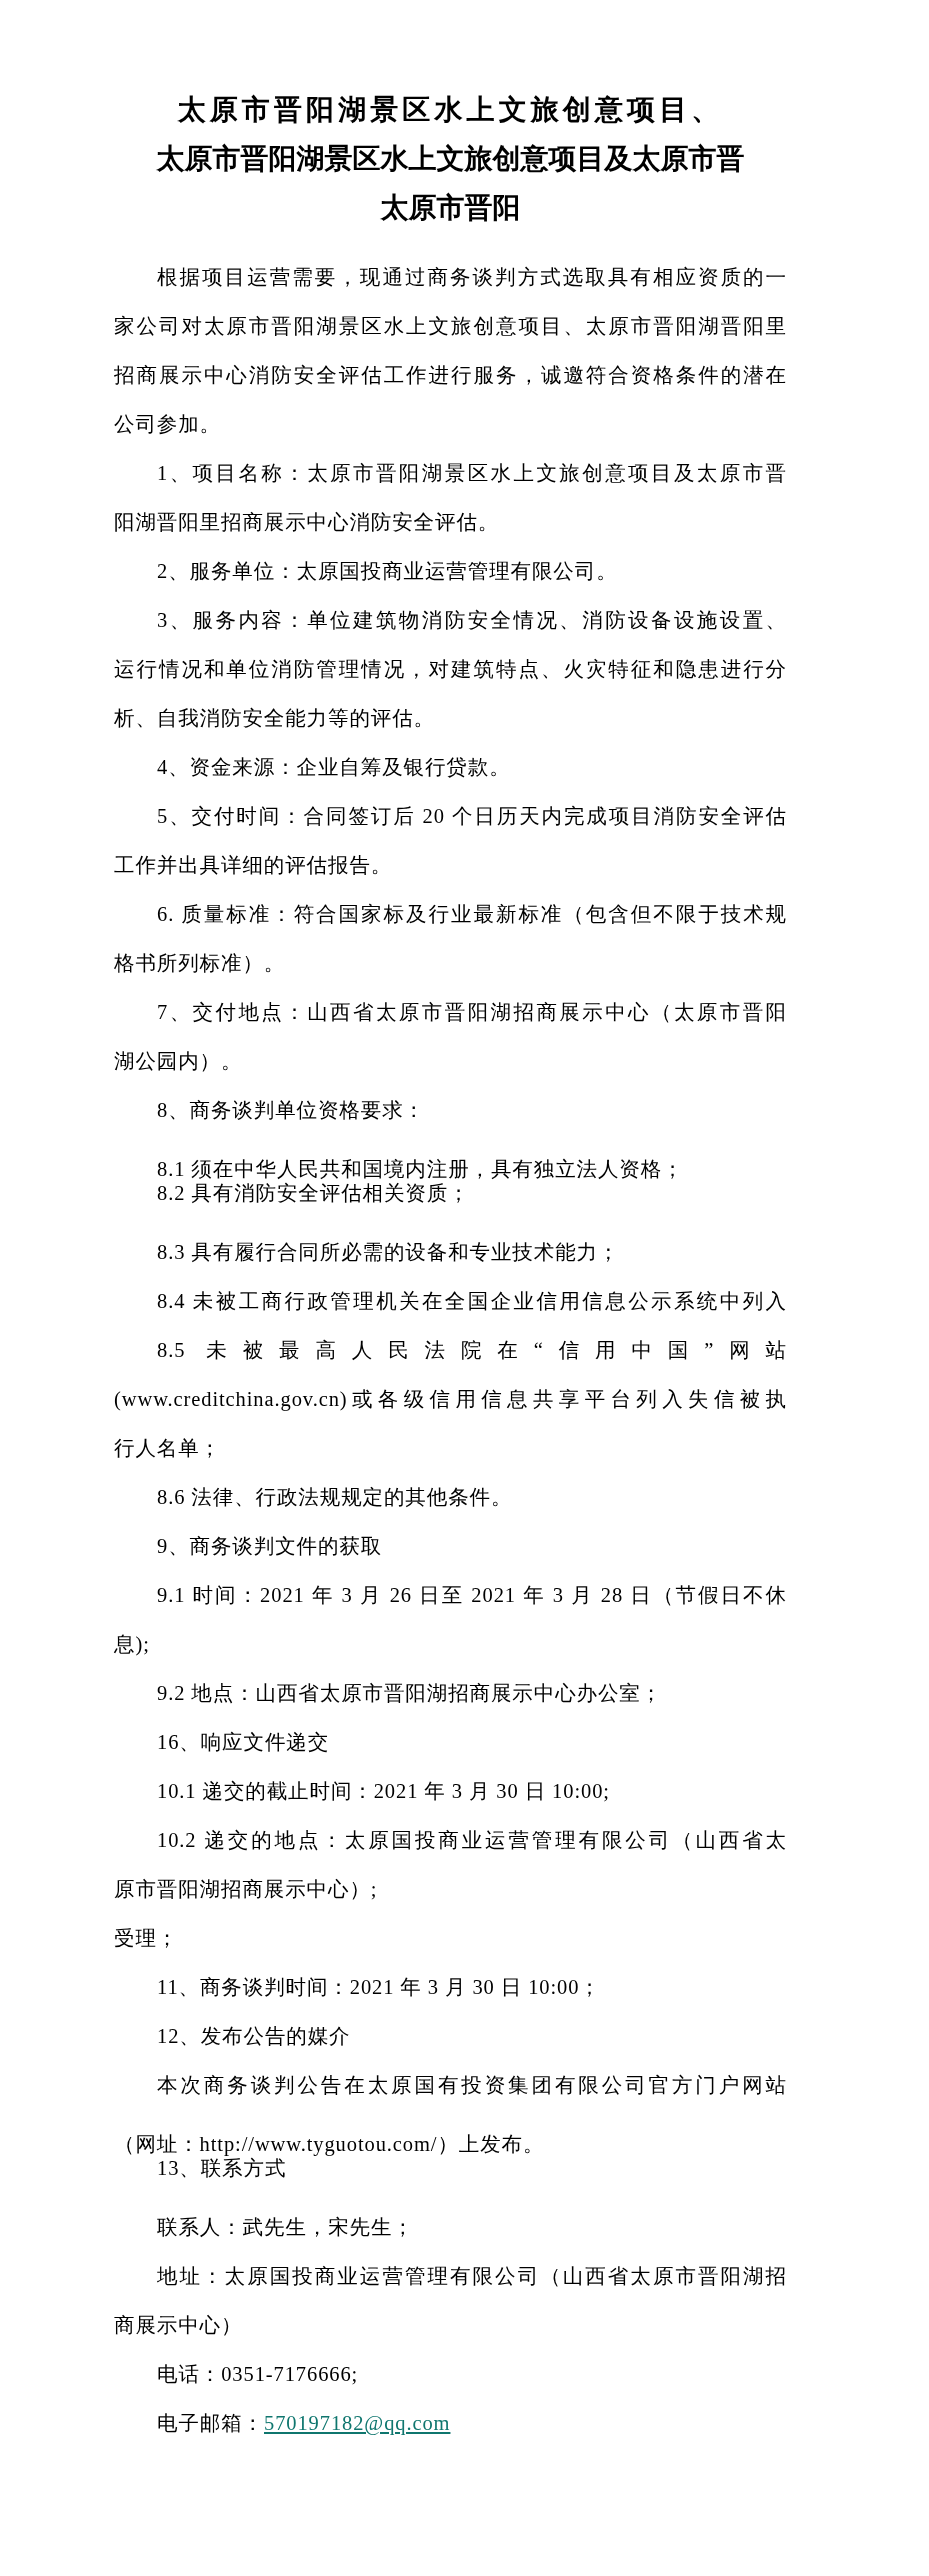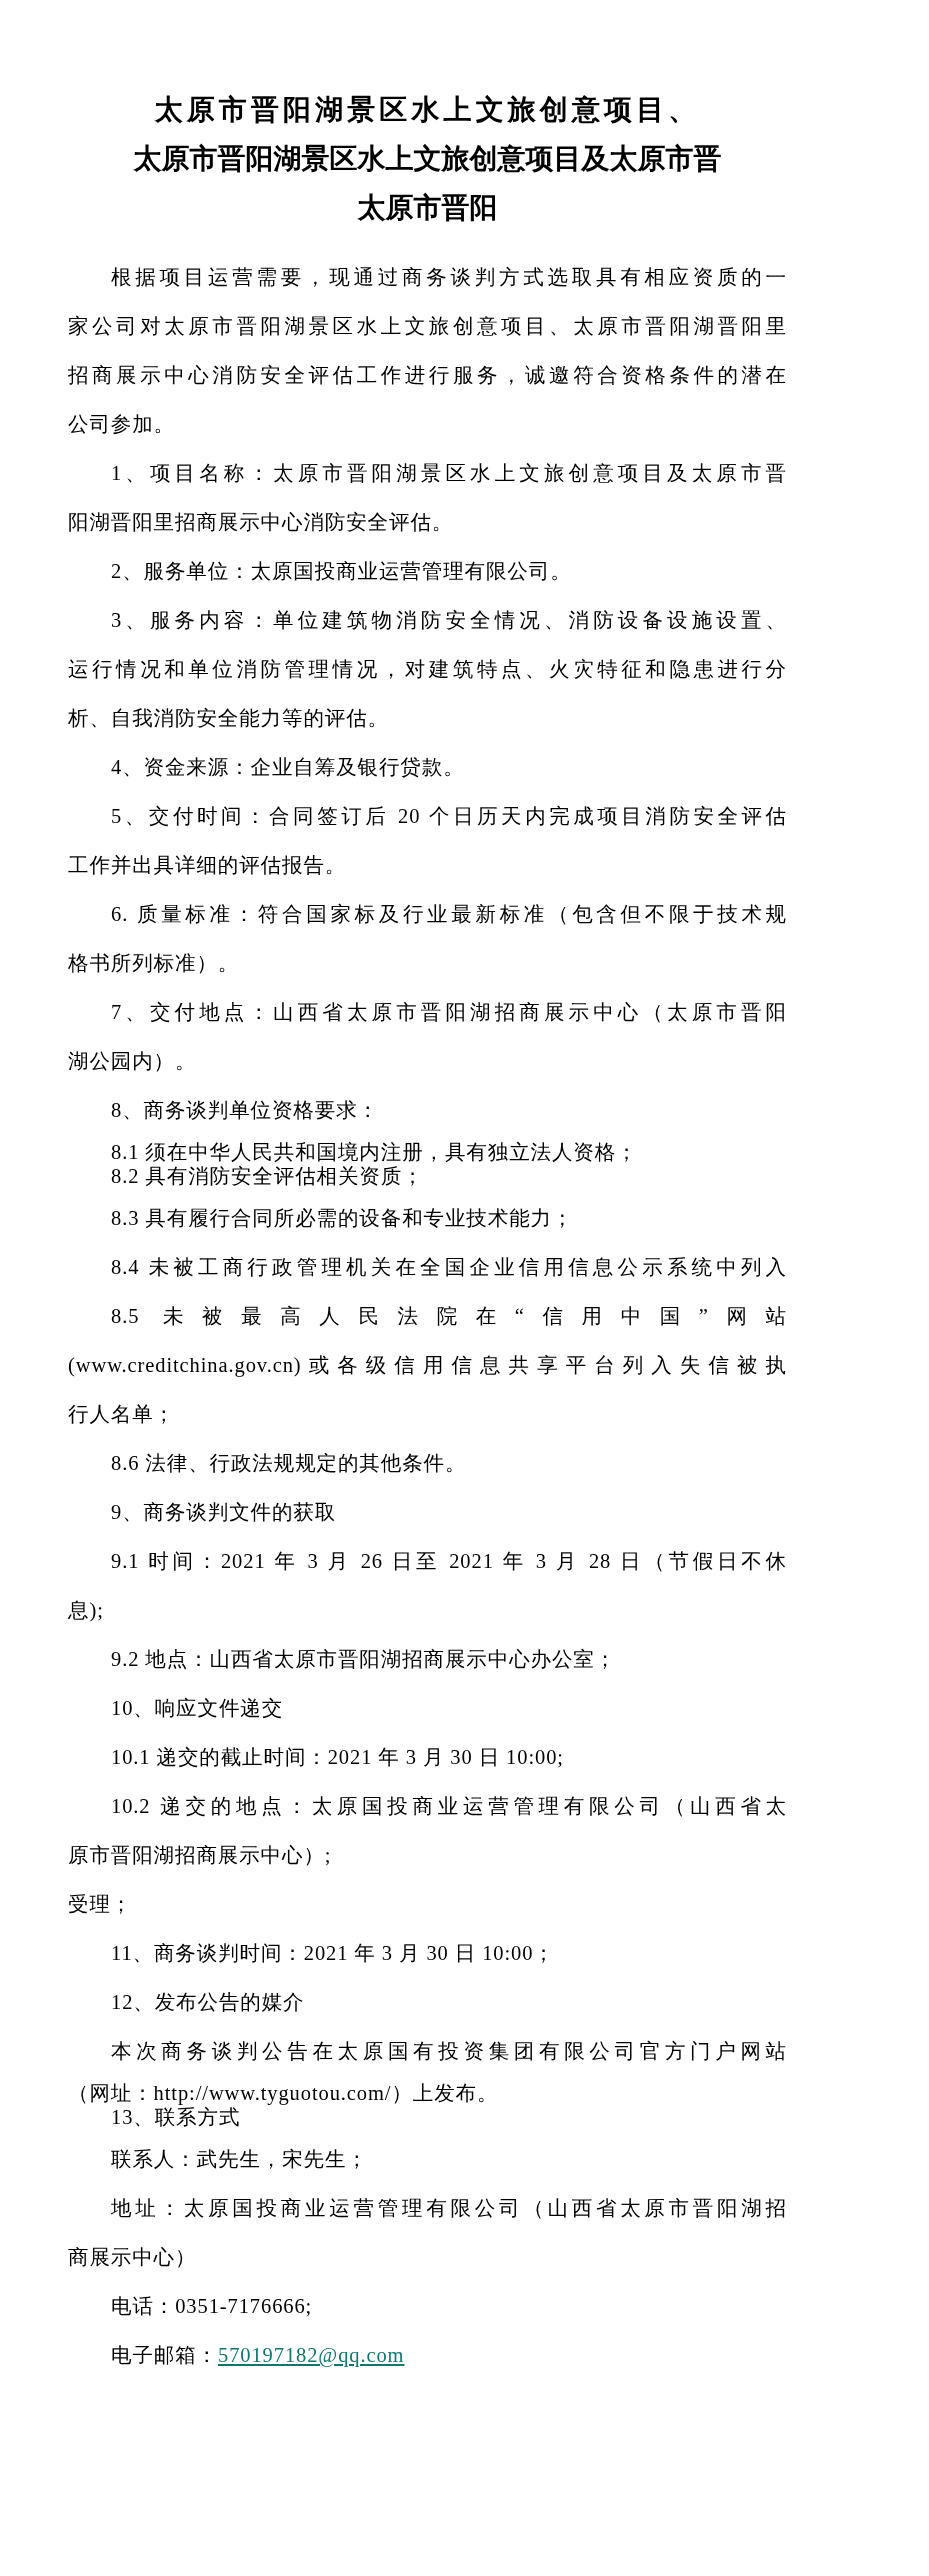--- a/index.html
+++ b/index.html
@@ -1,39 +1,39 @@
 <!DOCTYPE html>
 <html style="font-size:9.4px"><head>
 <meta charset="utf-8">
 <style>
   html,body{margin:0;padding:0;background:#ffffff;}
   .page{
     width:929px;height:2576px;background:#ffffff;color:#000000;
     font-family:"Liberation Serif","DejaVu Serif",serif;
     position:relative;overflow:hidden;
   }
-  .content{padding:85px 142px 0 68px;}
+  .content{padding:85px 142px 0 114px;}
   .line{
     font-size:20.5px;height:49px;line-height:49px;letter-spacing:0.9px;
     white-space:nowrap;
   }
   .title-line{
     font-size:28px;font-weight:bold;text-align:center;letter-spacing:0;
     height:49px;line-height:49px;
   }
   .title-line:first-child{letter-spacing:4.1px;}
   #body-block{margin-top:20.5px;}
   .indent{text-indent:43px;}
   .fill{
     white-space:normal;
     text-align:justify;
     text-align-last:justify;
   }
   .tight{height:24.6px;line-height:24.6px;}
-  .gap{margin-top:5px;}
+  .gap{margin-top:22px;}
   .link{color:#0f766e;text-decoration:underline;}
 </style>
 </head>
 <body>
 
 <div class="page">
   <div class="content">
     <div id="title-block">
         <div class="line title-line">太原市晋阳湖景区水上文旅创意项目、</div>
         <div class="line title-line">太原市晋阳湖景区水上文旅创意项目及太原市晋</div>
@@ -63,21 +63,21 @@
         <div class="line indent gap">8.3 具有履行合同所必需的设备和专业技术能力；</div>
         <div class="line indent fill">8.4 未被工商行政管理机关在全国企业信用信息公示系统中列入</div>
         <div class="line indent fill">8.5 未被最高人民法院在“信用中国”网站</div>
         <div class="line fill">(www.creditchina.gov.cn)或各级信用信息共享平台列入失信被执</div>
         <div class="line">行人名单；</div>
         <div class="line indent">8.6 法律、行政法规规定的其他条件。</div>
         <div class="line indent">9、商务谈判文件的获取</div>
         <div class="line indent fill">9.1 时间：2021 年 3 月 26 日至 2021 年 3 月 28 日（节假日不休</div>
         <div class="line">息);</div>
         <div class="line indent">9.2 地点：山西省太原市晋阳湖招商展示中心办公室；</div>
-        <div class="line indent">10、响应文件递交</div>
+        <div class="line indent">16、响应文件递交</div>
         <div class="line indent">10.1 递交的截止时间：2021 年 3 月 30 日 10:00;</div>
         <div class="line indent fill">10.2 递交的地点：太原国投商业运营管理有限公司（山西省太</div>
         <div class="line">原市晋阳湖招商展示中心）;</div>
         <div class="line">受理；</div>
         <div class="line indent">11、商务谈判时间：2021 年 3 月 30 日 10:00；</div>
         <div class="line indent">12、发布公告的媒介</div>
         <div class="line indent fill">本次商务谈判公告在太原国有投资集团有限公司官方门户网站</div>
         <div class="line tight gap">（网址：http://www.tyguotou.com/）上发布。</div>
         <div class="line indent tight">13、联系方式</div>
         <div class="line indent gap">联系人：武先生，宋先生；</div>

